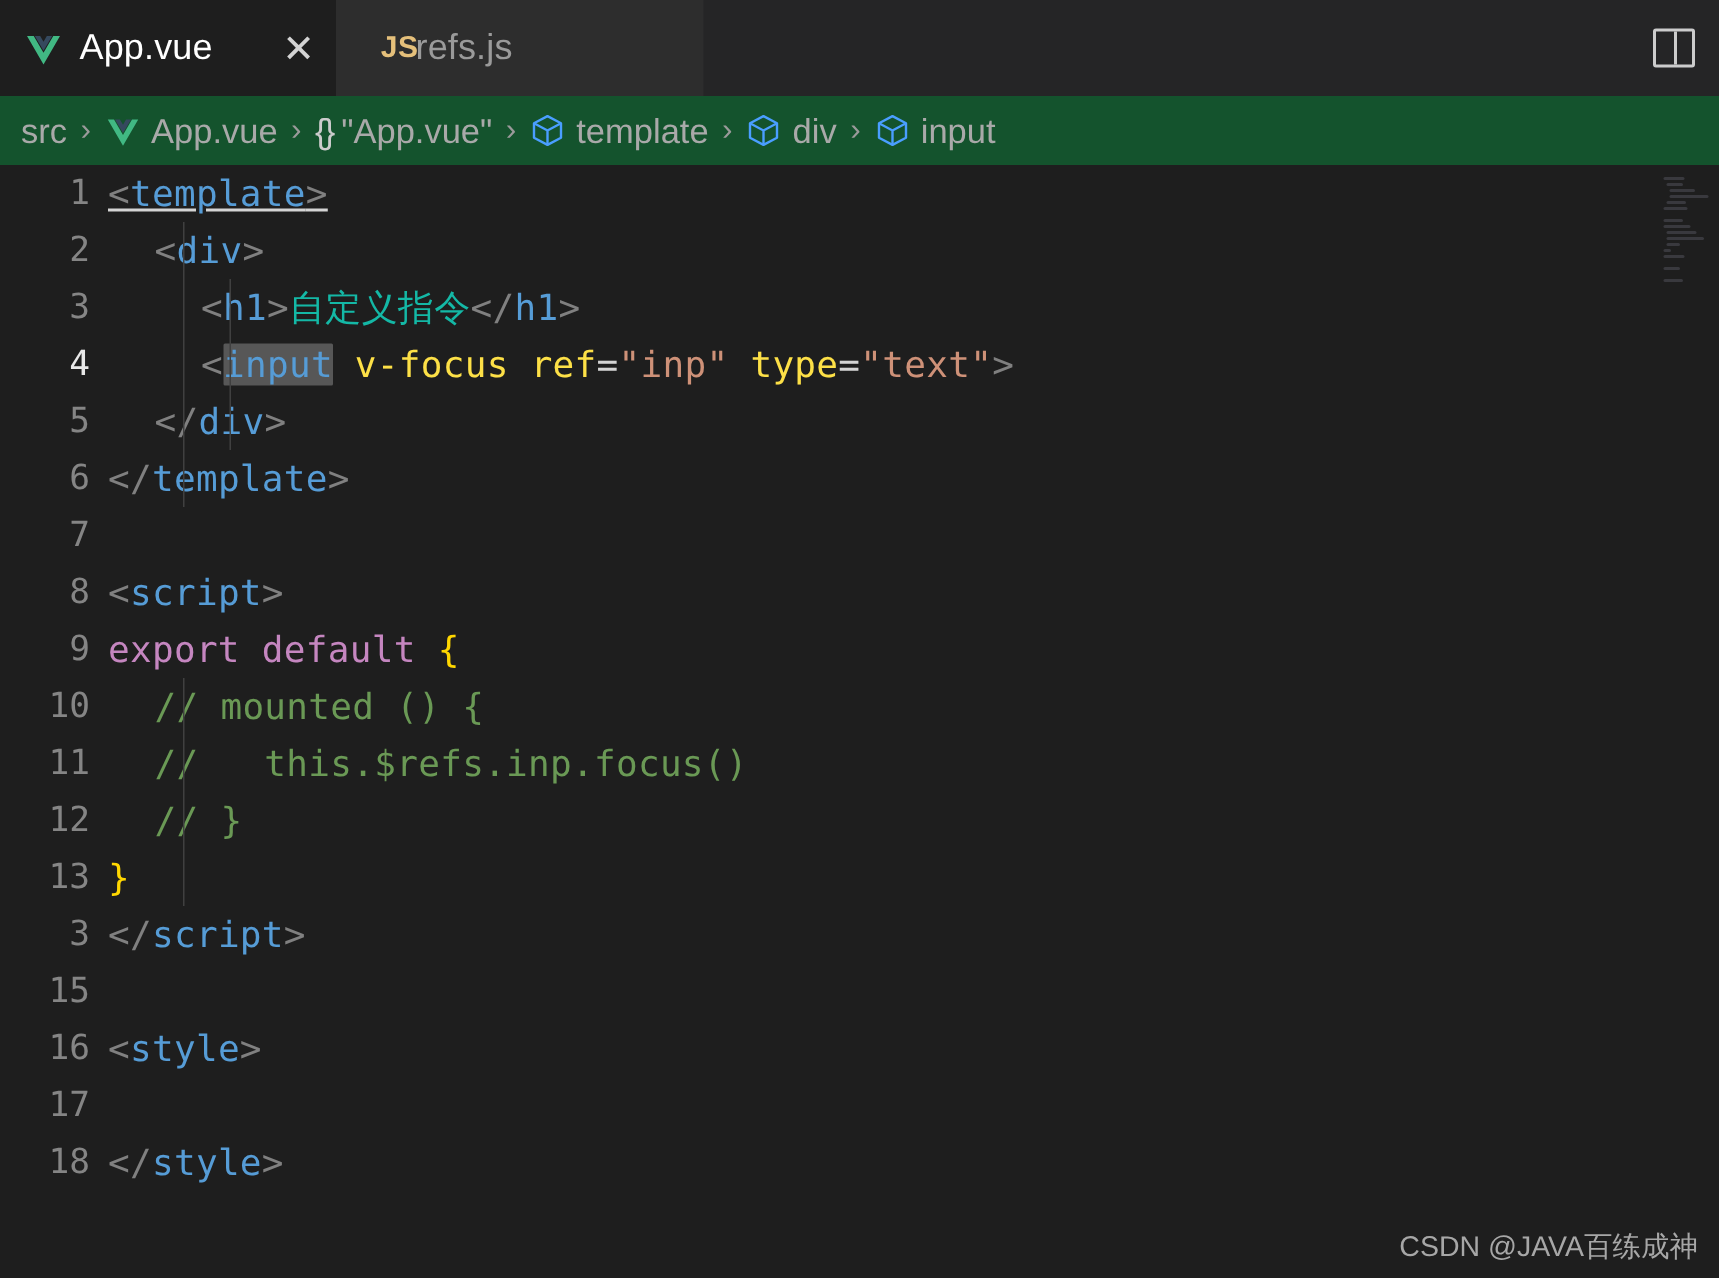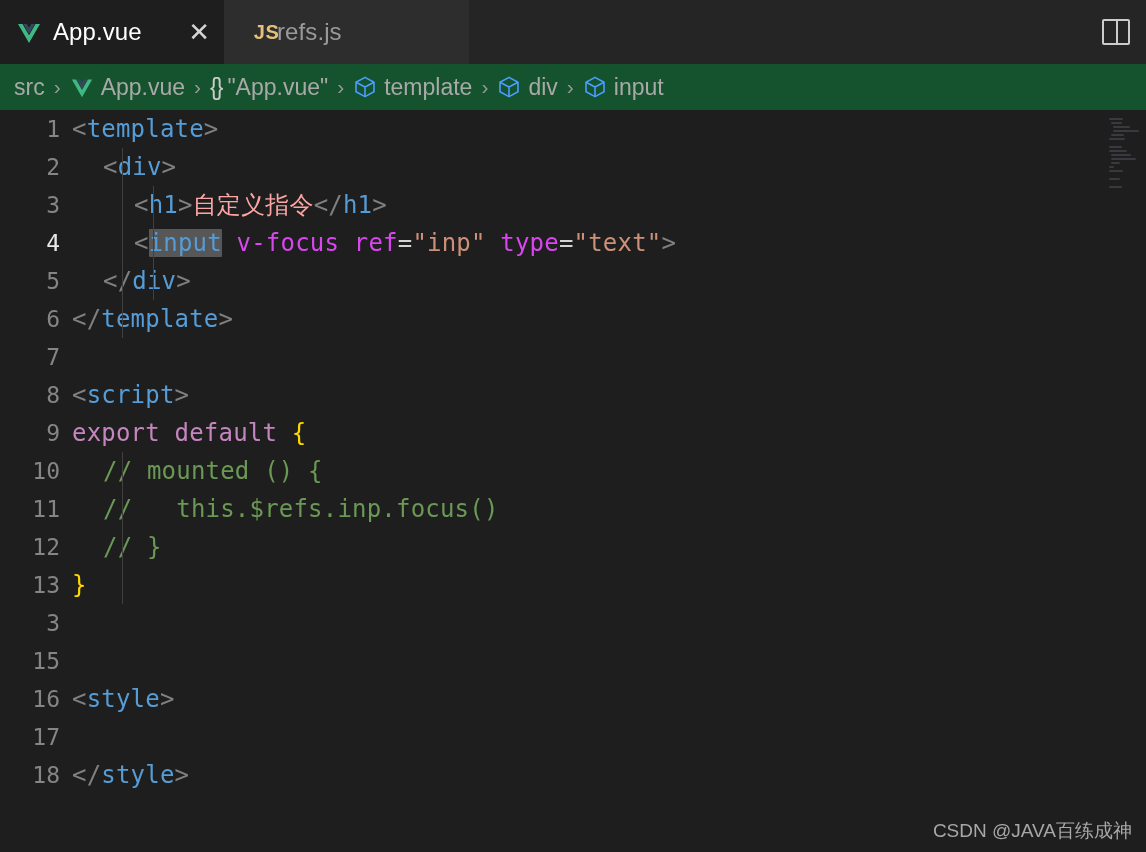--- a/index.html
+++ b/index.html
@@ -192,23 +192,23 @@
     font-family: "DejaVu Sans Mono", monospace;
     font-size: 24px;
     color: #d4d4d4;
     white-space: pre;
     letter-spacing: .2px;
   }
 
   
   .t-punc   { color: #808080; }
   .t-tag    { color: #569cd6; }
-  .t-attr   { color: #d946ef; }
+  .t-attr   { color: #fde047; }
   .t-str    { color: #ce9178; }
-  .t-text   { color: #fca5a5; }
+  .t-text   { color: #14b8a6; }
   .t-comment{ color: #6a9955; }
   .t-kw     { color: #c586c0; }
   .t-brace1 { color: #ffd700; }
   .t-op     { color: #d4d4d4; }
 
   .wordhl {
     background: #575757;
     border-radius: 1px;
   }
 
@@ -331,21 +331,21 @@
         </svg>
       </span>
       <span>input</span>
     </span>
   </div>
 
   <div class="editor">
     <div class="code-area" id="code-area">
         <div class="line">
           <div class="ln">1</div>
-          <div class="code" style="margin-left: 0px;"><span class="t-punc">&lt;</span><span class="t-tag">template</span><span class="t-punc">&gt;</span></div>
+          <div class="code" style="margin-left: 0px; text-decoration: underline;"><span class="t-punc">&lt;</span><span class="t-tag">template</span><span class="t-punc">&gt;</span></div>
         </div>
         <div class="line">
           <div class="ln">2</div>
           <div class="code" style="margin-left: 31px;"><span class="t-punc">&lt;</span><span class="t-tag">div</span><span class="t-punc">&gt;</span></div>
         </div>
         <div class="line">
           <div class="ln">3</div>
           <div class="code" style="margin-left: 62px;"><span class="t-punc">&lt;</span><span class="t-tag">h1</span><span class="t-punc">&gt;</span><span class="t-text">自定义指令</span><span class="t-punc">&lt;/</span><span class="t-tag">h1</span><span class="t-punc">&gt;</span></div>
         </div>
         <div class="line active">
@@ -383,20 +383,21 @@
         <div class="line">
           <div class="ln">12</div>
           <div class="code" style="margin-left: 31px;"><span class="t-comment">// }</span></div>
         </div>
         <div class="line">
           <div class="ln">13</div>
           <div class="code" style="margin-left: 0px;"><span class="t-brace1">}</span></div>
         </div>
         <div class="line">
           <div class="ln">3</div>
+          <div class="code" style="margin-left: 0px;"><span class="t-punc">&lt;/</span><span class="t-tag">script</span><span class="t-punc">&gt;</span></div>
         </div>
         <div class="line">
           <div class="ln">15</div>
           <div class="code" style="margin-left: 0px;"></div>
         </div>
         <div class="line">
           <div class="ln">16</div>
           <div class="code" style="margin-left: 0px;"><span class="t-punc">&lt;</span><span class="t-tag">style</span><span class="t-punc">&gt;</span></div>
         </div>
         <div class="line">

